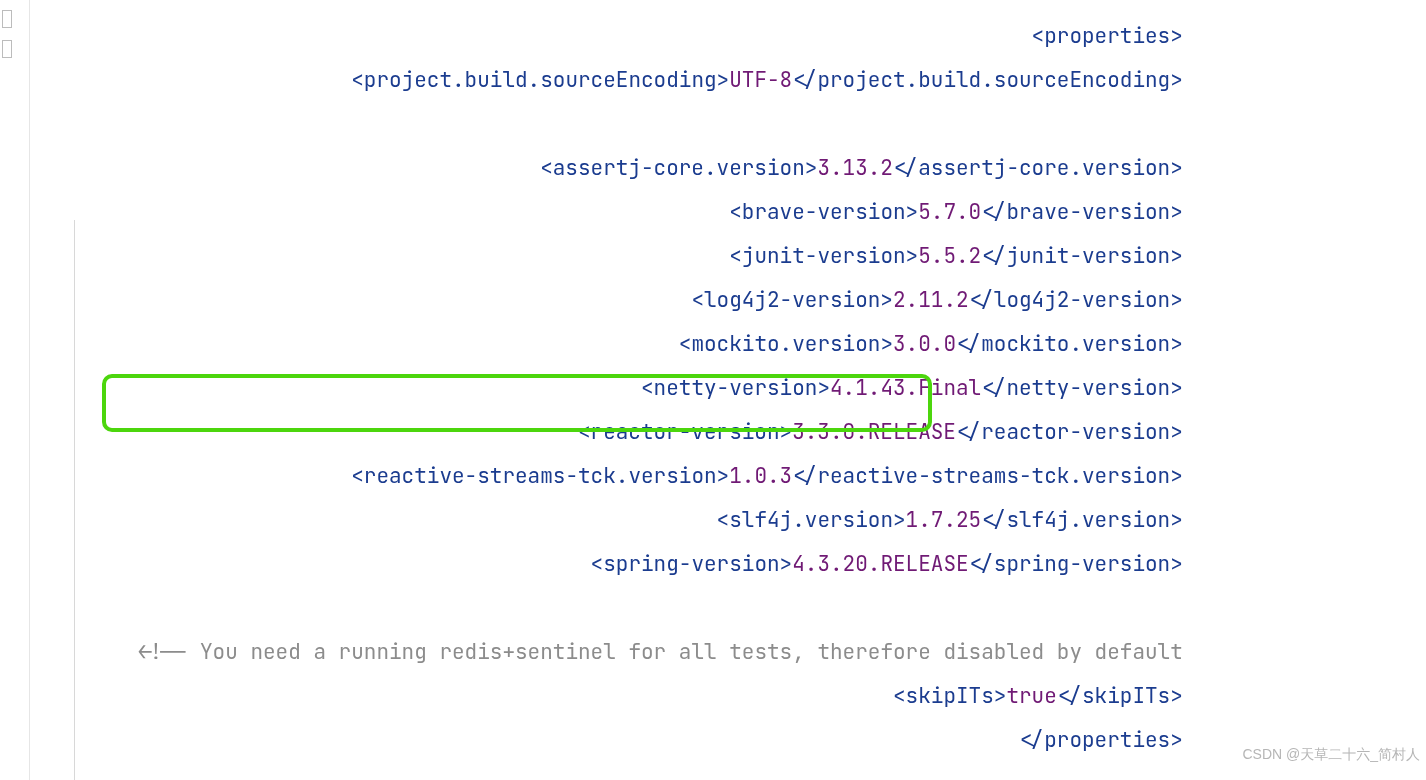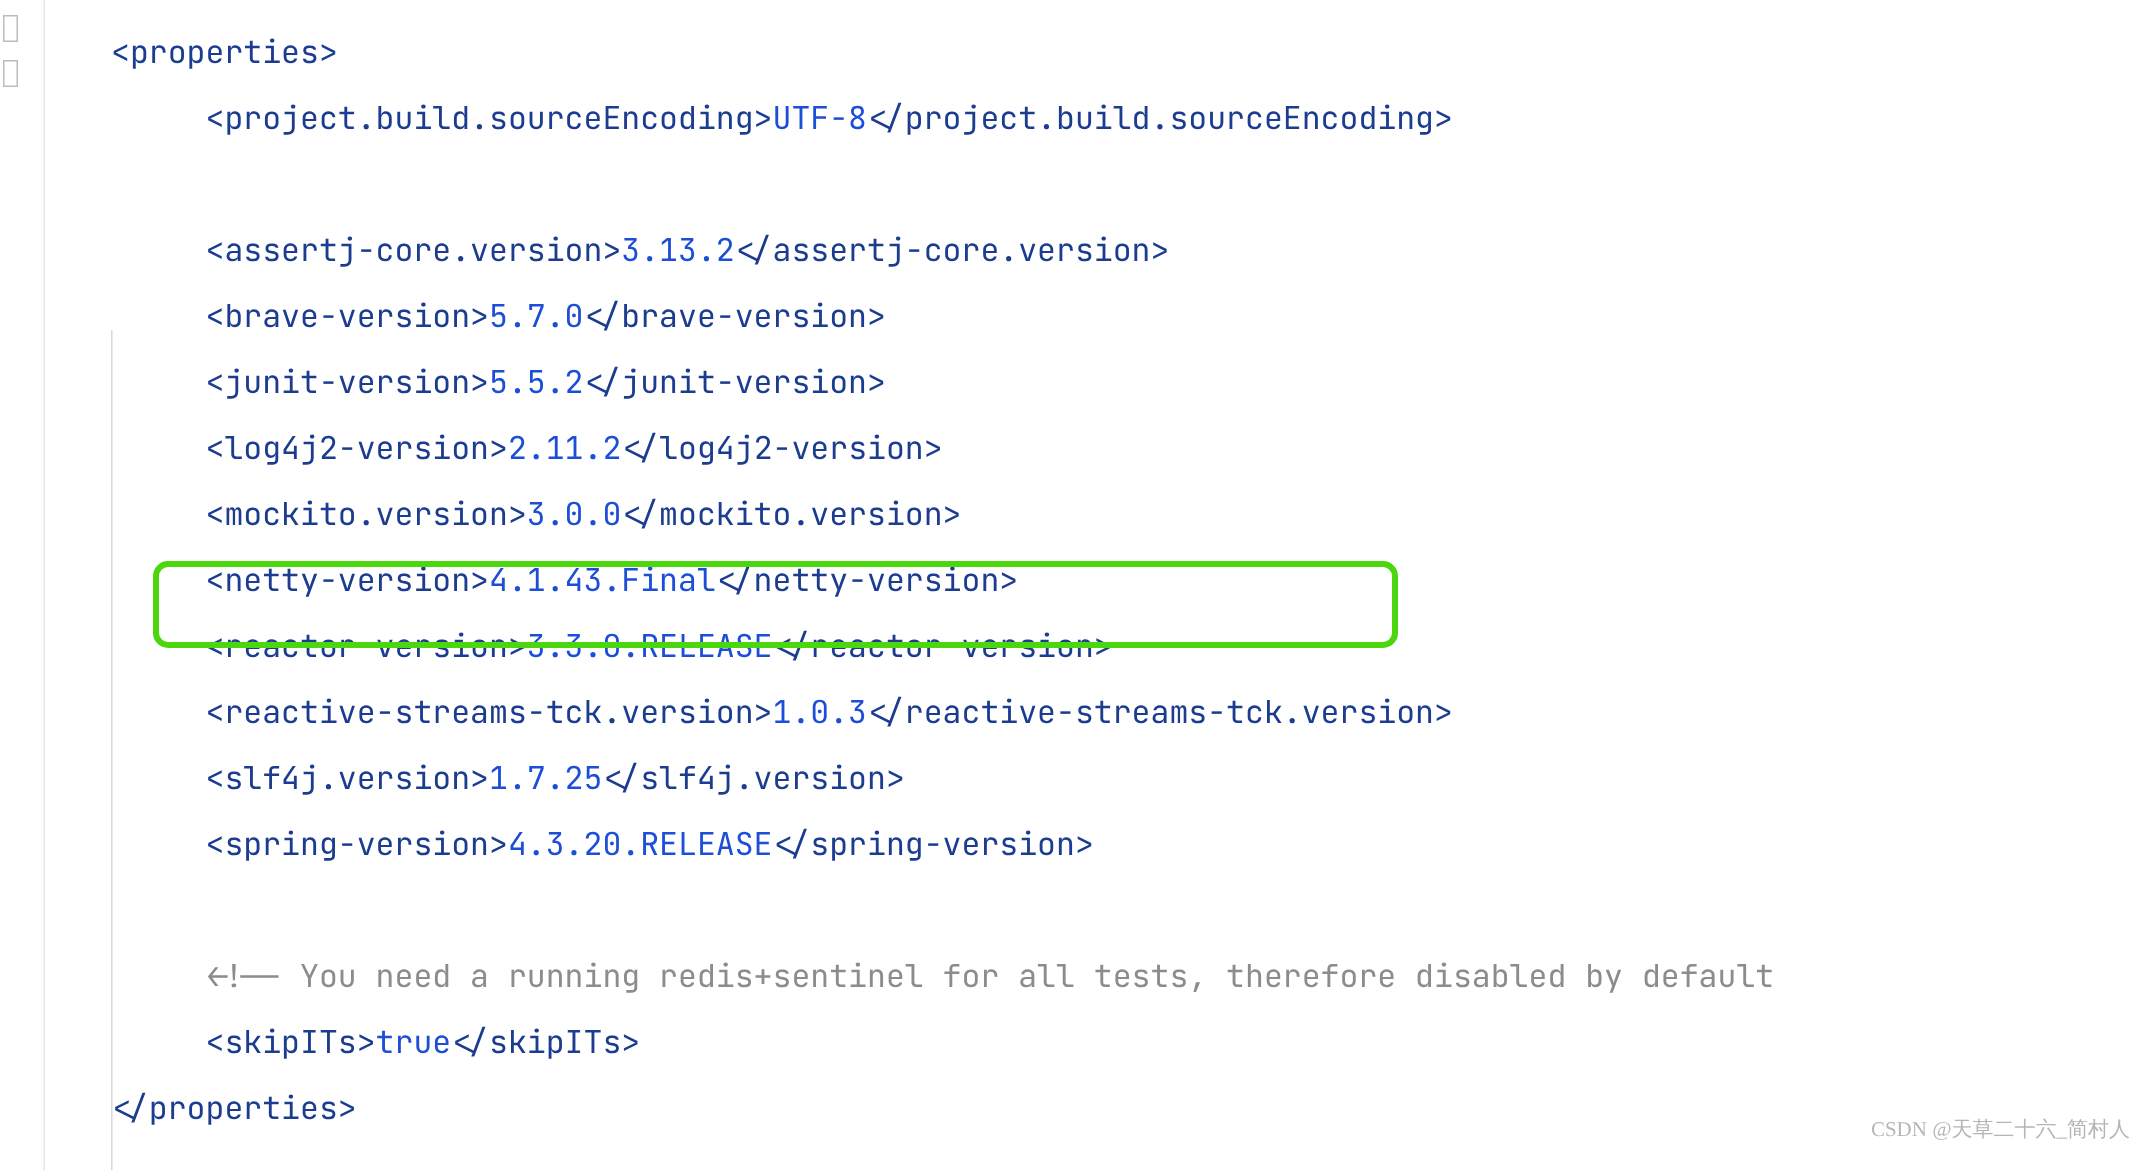--- a/index.html
+++ b/index.html
@@ -27,36 +27,37 @@
     position: absolute;
     left: 74px;
     width: 1px;
     height: 100%;
     background: #d8d8d8;
   }
   .code-area {
     position: absolute;
     left: 74px;
     top: 14px;
+    text-align: right;
   }
   .tag { color: #1b3c8f; }
-  .text { color: #1d4ed8; }
+  .text { color: #701a75; }
   .comment { color: #8c8c8c; }
   .highlight-box {
     position: absolute;
     border: 4px solid #4cd60d;
     border-radius: 10px;
     background: transparent;
     pointer-events: none;
   }
   .watermark {
     position: absolute;
     right: 6px;
     bottom: 4px;
-    font-family: Liberation Serif, serif;
+    font-family: Liberation Sans, sans-serif;
     font-size: 14px;
     color: rgba(120,120,120,0.55);
     white-space: nowrap;
   }
   .marker {
     position: absolute;
     left: 2px;
     width: 10px;
     height: 18px;
     border: 1px solid #bcbcbc;

